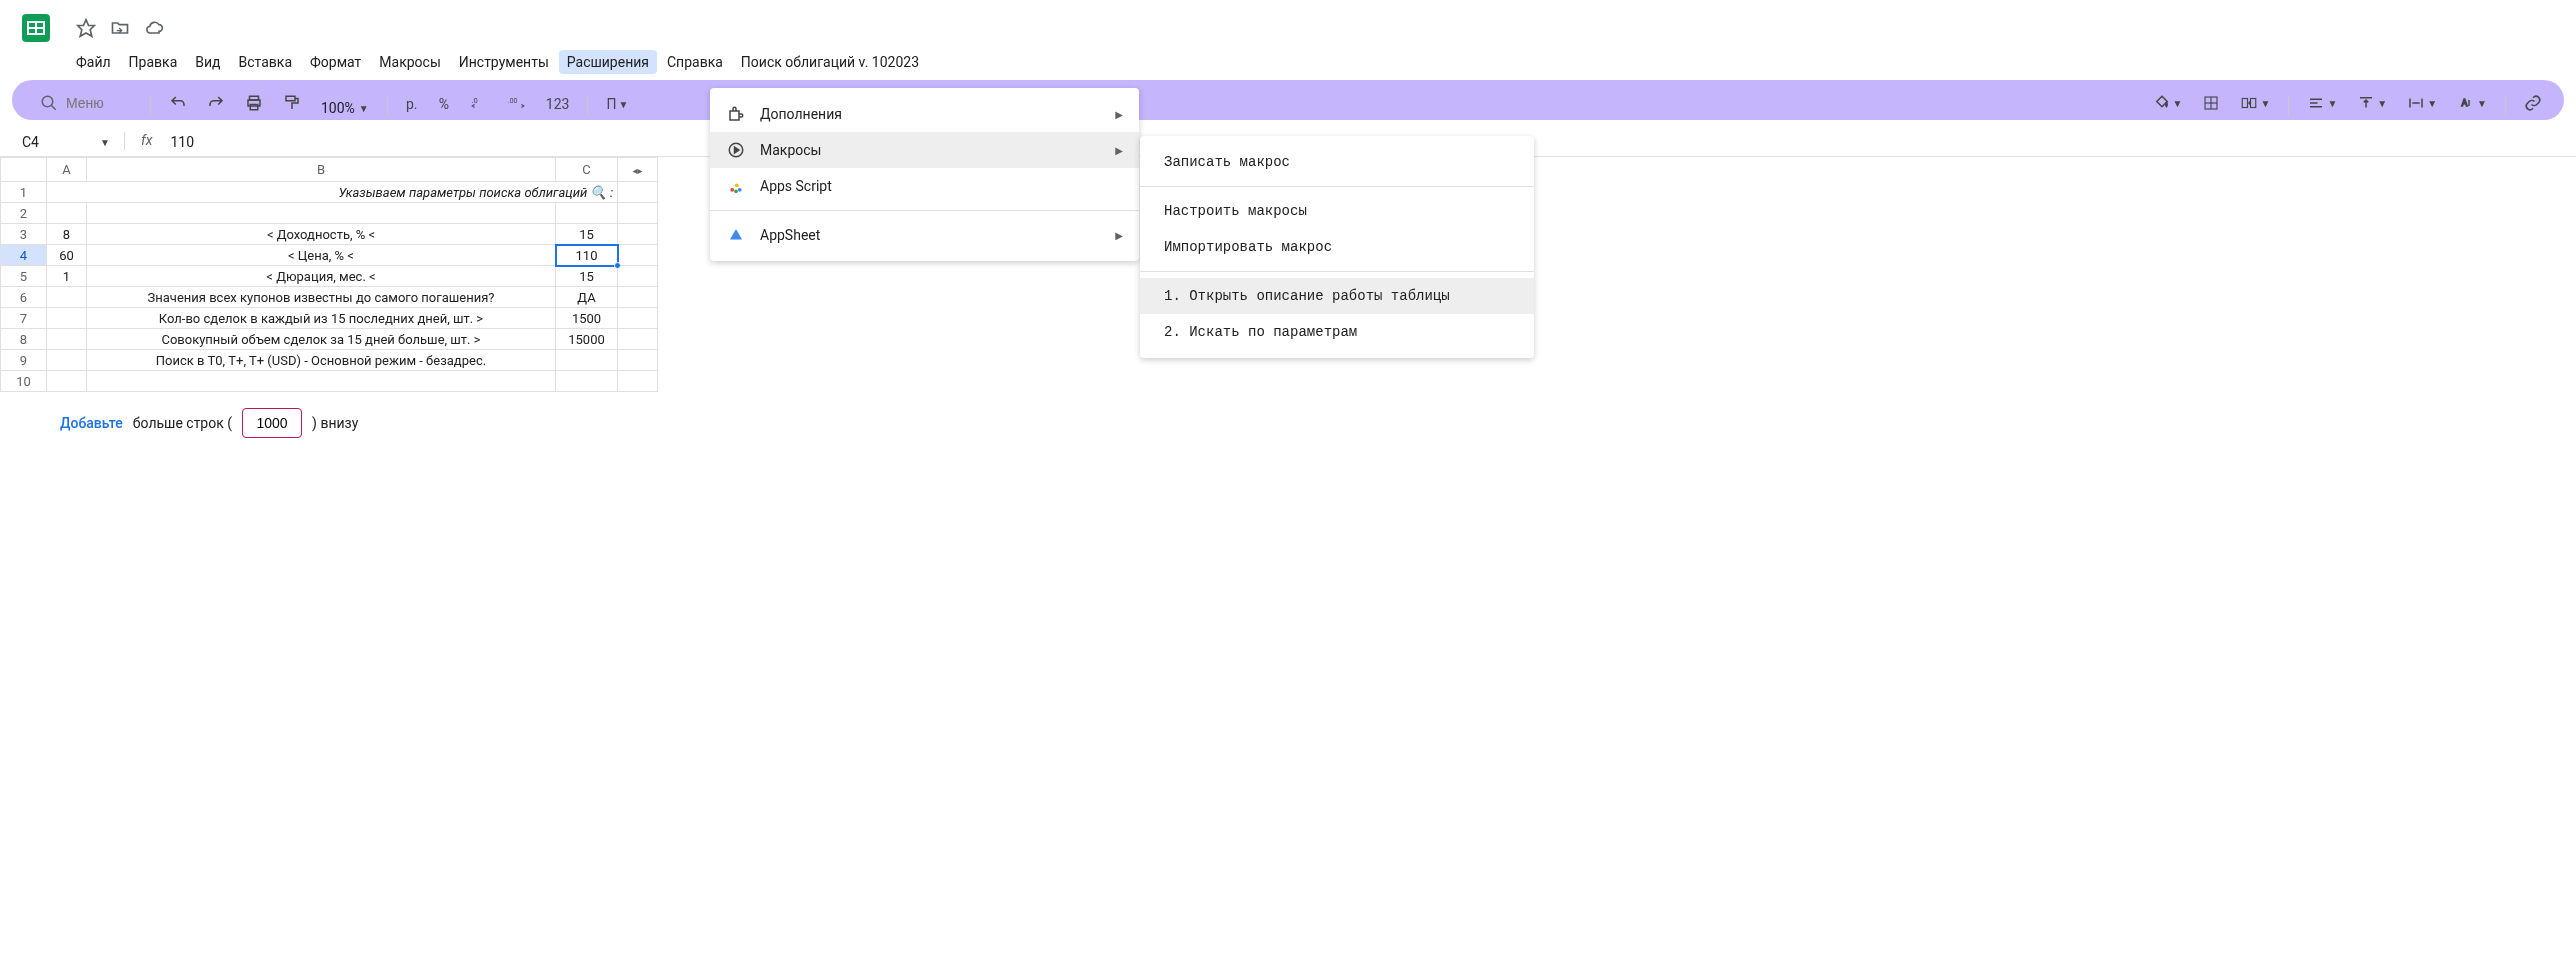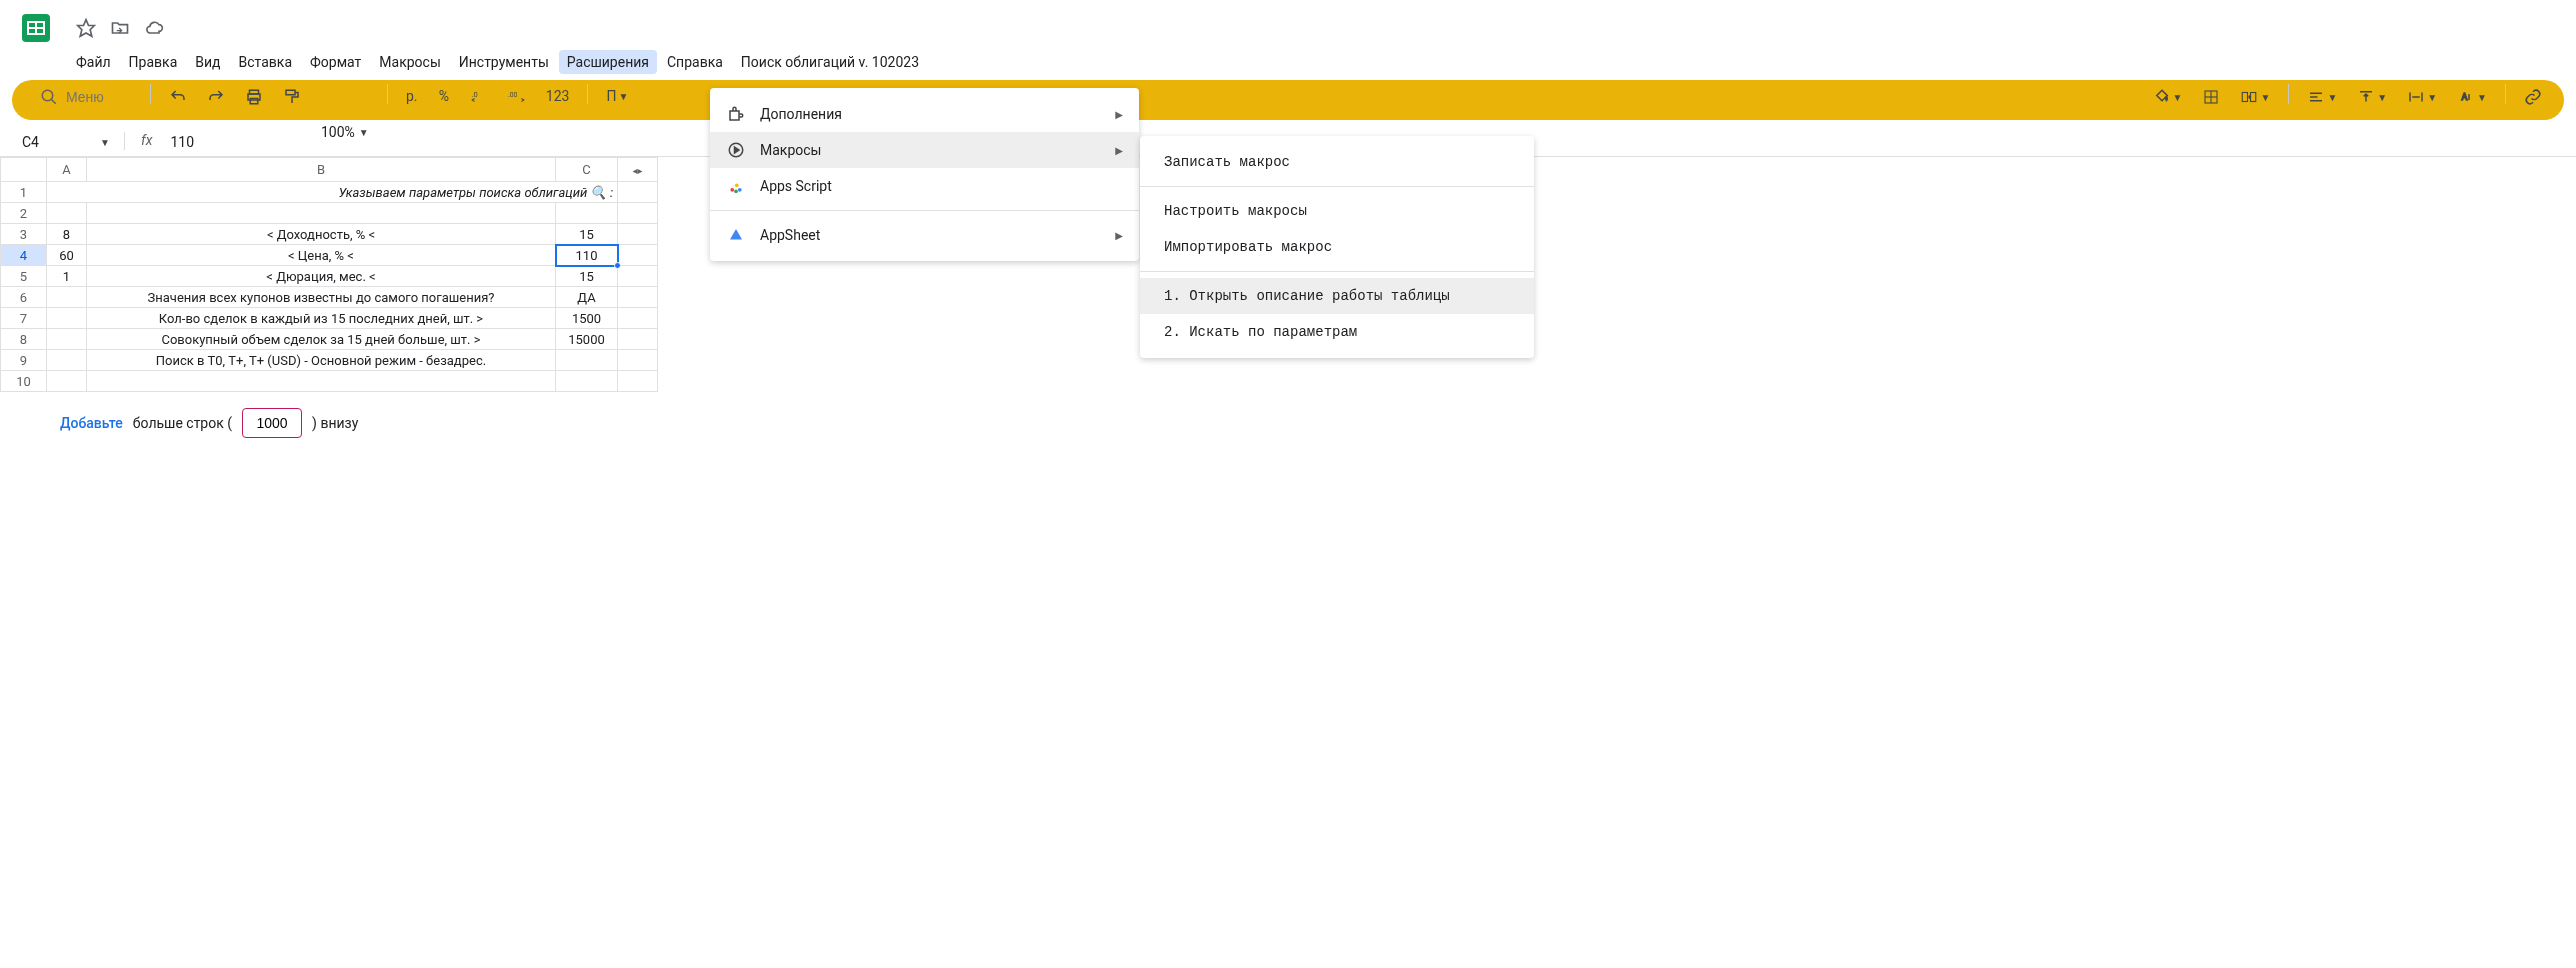--- a/index.html
+++ b/index.html
@@ -10,21 +10,21 @@
 .logo { width: 40px; height: 40px; display: flex; align-items: center; justify-content: center; }
 .logo svg { width: 36px; height: 36px; }
 .doc-title { font-size: 18px; color: #202124; font-weight: 400; }
 .title-icons { display: flex; gap: 14px; margin-left: 8px; }
 .title-icons span { color: #5f6368; cursor: pointer; display: inline-flex; align-items: center; }
 
 .menubar { display: flex; gap: 2px; padding-left: 52px; margin-bottom: 6px; }
 .menu-item { padding: 4px 8px; border-radius: 4px; cursor: pointer; font-size: 14px; color: #202124; }
 .menu-item.active { background: #d3e3fd; }
 
-.toolbar { display: flex; align-items: flex-start; gap: 8px; padding: 4px 16px; background: #eab308; border-radius: 24px; margin: 0 12px 8px; height: 40px; }
+.toolbar { display: flex; align-items: flex-end; gap: 8px; padding: 4px 16px; background: #c4b5fd; border-radius: 24px; margin: 0 12px 8px; height: 40px; }
 .search-box { display: flex; align-items: center; gap: 8px; padding: 4px 12px; background: transparent; border-radius: 20px; min-width: 100px; }
 .search-box input { border: none; background: transparent; outline: none; font-size: 14px; color: #5f6368; width: 60px; }
 .tb-divider { width: 1px; height: 20px; background: #c7c7c7; margin: 0 4px; }
 .tb-btn { padding: 4px 6px; border-radius: 4px; cursor: pointer; color: #444746; display: inline-flex; align-items: center; min-width: 24px; justify-content: center; font-size: 14px; }
 .tb-btn svg { width: 18px; height: 18px; }
 .zoom { display: flex; align-items: center; gap: 2px; padding: 0 6px; margin-top: 40px; }
 .caret-down { font-size: 10px; color: #444746; margin-left: 2px; }
 
 .formula-bar { display: flex; align-items: flex-start; padding: 4px 16px; border-bottom: 1px solid #e0e0e0; gap: 8px; }
 .cell-ref { width: 100px; padding: 2px 6px; font-size: 14px; display: flex; align-items: center; justify-content: space-between; }

